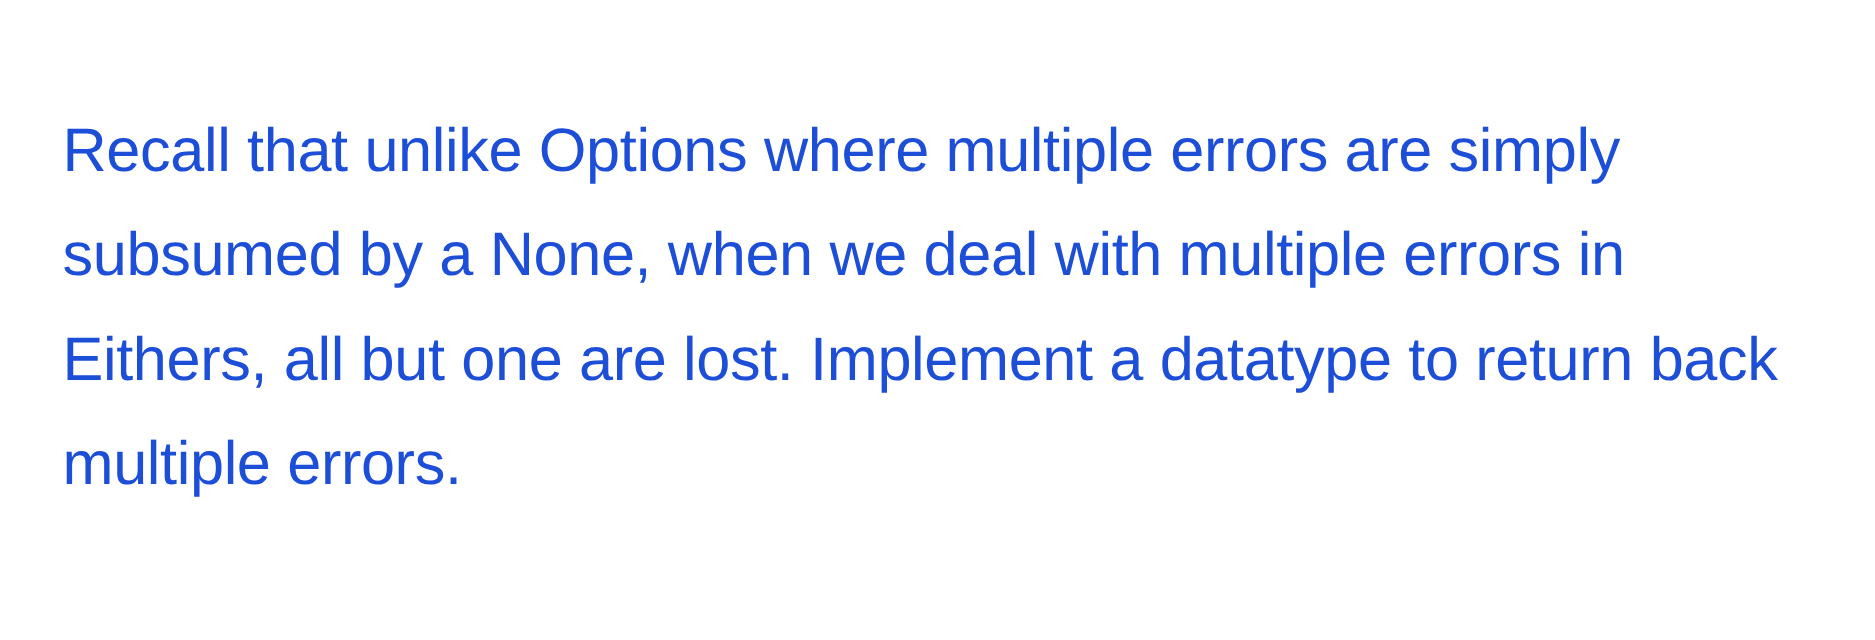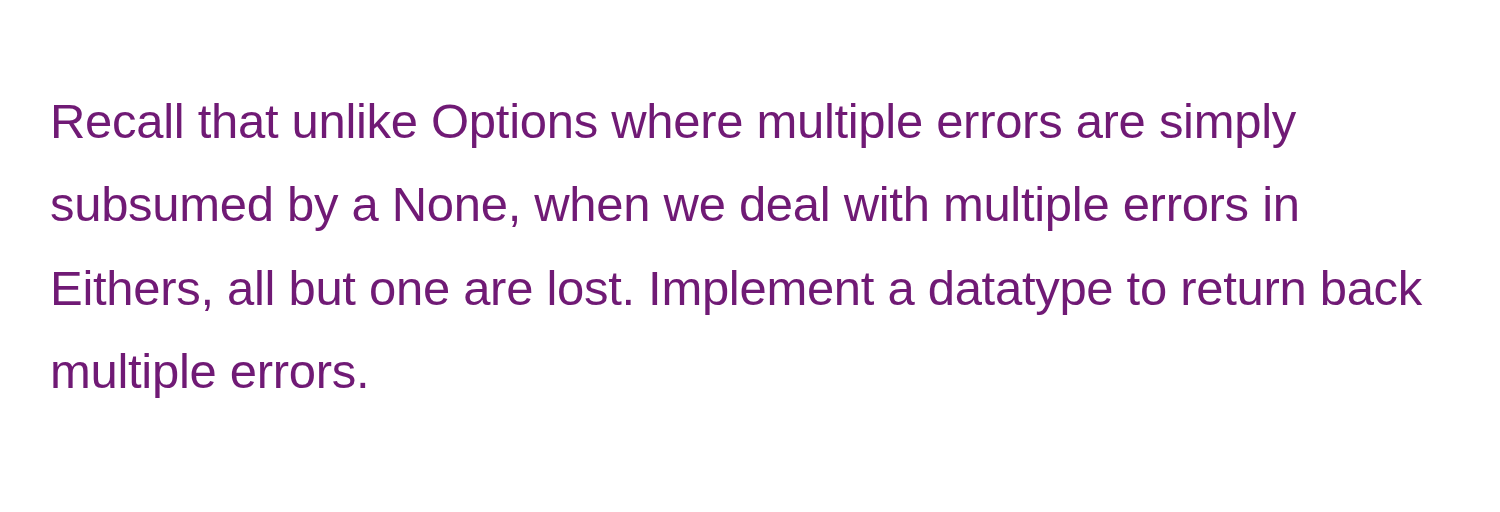--- a/index.html
+++ b/index.html
@@ -10,21 +10,21 @@
     body {
       background: #ffffff;
       width: 1500px;
       height: 512px;
       font-family: -apple-system, BlinkMacSystemFont, "Segoe UI", "Helvetica Neue", Arial, sans-serif;
       padding: 80px 50px 50px 50px;
     }
     .paragraph {
       font-size: 49px;
       line-height: 1.7;
-      color: #701a75;
+      color: #1d4ed8;
       font-weight: 400;
       letter-spacing: -0.3px;
     }
   </style>
 </head>
 <body>
 
 <p class="paragraph">Recall that unlike Options where multiple errors are simply subsumed by a None, when we deal with multiple errors in Eithers, all but one are lost. Implement a datatype to return back multiple errors.</p>
 
 </body></html>

